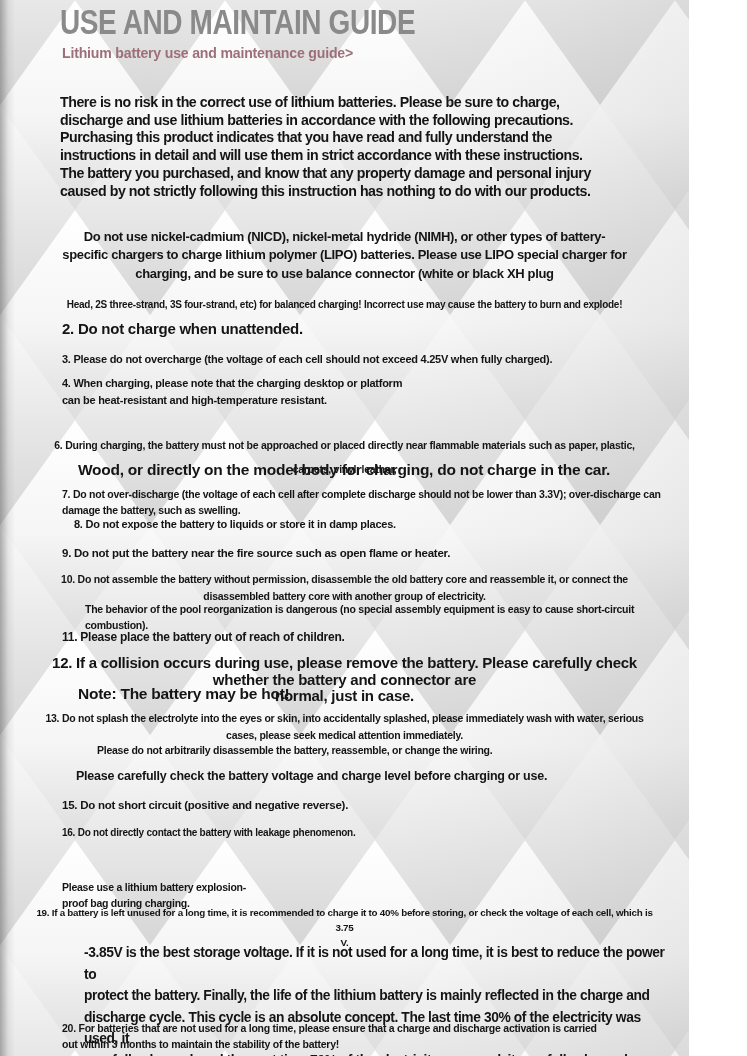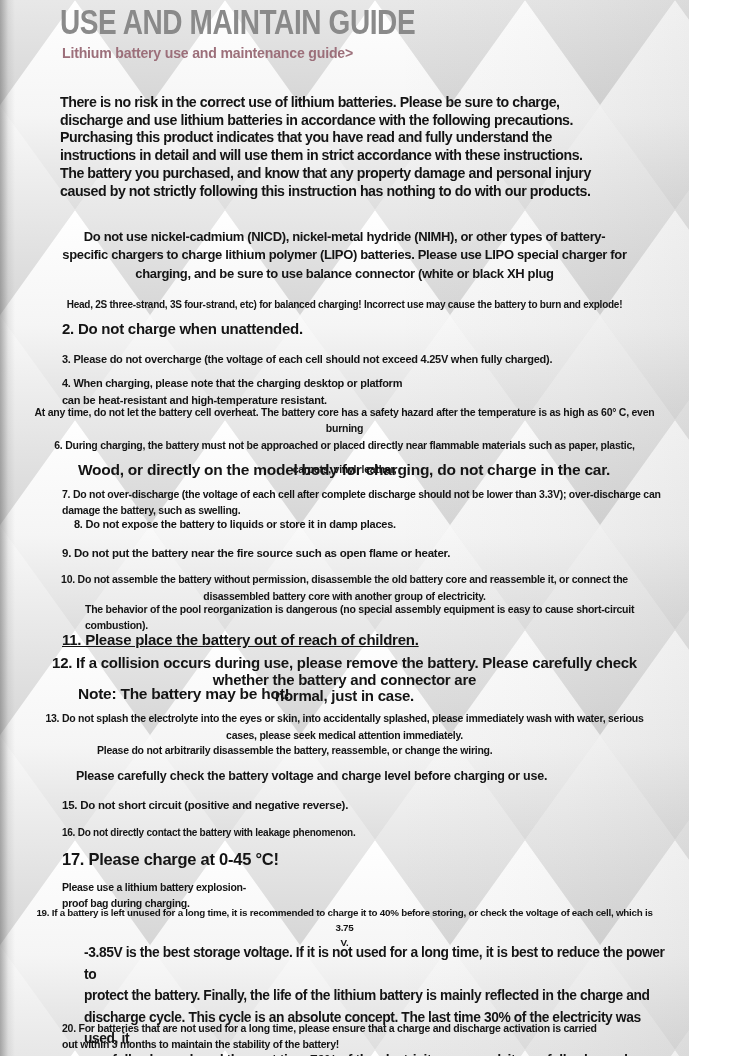--- a/index.html
+++ b/index.html
@@ -40,21 +40,21 @@
   .b-i3     { left:62px;  top:352px; font-size:11px; }
   .b-i4     { left:62px;  top:375px; width:420px; font-size:11px;  line-height:16.5px; }
   .b-heat   { top:404px;  font-size:10.5px; line-height:16px; }
   .b-i6     { top:433px;  font-size:10.5px; line-height:24px; }
   .b-wood   { left:78px;  top:460px; font-size:15.5px; }
   .b-i7     { left:62px;  top:487px; width:608px; font-size:10.5px; line-height:15.5px; }
   .b-h8     { left:74px;  top:517px; font-size:11px; }
   .b-i9     { left:62px;  top:546px; font-size:11.5px; }
   .b-i10    { top:571px;  font-size:10.5px; line-height:16.5px; }
   .b-pool   { left:85px;  top:601px; width:565px; font-size:10.5px; line-height:16px; }
-  .b-i11    { left:62px;  top:630px; font-size:15px;text-decoration:underline; }
+  .b-i11    { left:62px;  top:630px; font-size:12px; }
   .b-i12    { top:655px;  font-size:15px; line-height:16.5px; }
   .b-note   { left:78px;  top:684px; font-size:15.5px; }
   .b-i13    { top:710px;  font-size:10.5px; line-height:16.5px; }
   .b-dis    { left:85px;  top:744px; font-size:10.5px;padding-left:12px; }
   .b-chk    { left:62px;  top:768px; font-size:12.5px;padding-left:14px; }
   .b-i15    { left:62px;  top:798px; font-size:11.5px; }
   .b-i16    { left:62px;  top:827px; font-size:10px; }
   .b-h17    { left:62px;  top:849px; font-size:16.5px; }
   .b-bag    { left:62px;  top:879px; width:260px; font-size:10.5px; line-height:16px; }
   .b-i19    { left:28px;  right:28px; top:905px; text-align:center; font-size:9.8px; line-height:15px; }
@@ -101,22 +101,20 @@
 The battery you purchased, and know that any property damage and personal injury
 caused by not strictly following this instruction has nothing to do with our products.</div>
   <div class="blk ctr b-chgr">Do not use nickel-cadmium (NICD), nickel-metal hydride (NIMH), or other types of battery-
 specific chargers to charge lithium polymer (LIPO) batteries. Please use LIPO special charger for
 charging, and be sure to use balance connector (white or black XH plug</div>
   <div class="blk ctr b-plug">Head, 2S three-strand, 3S four-strand, etc) for balanced charging! Incorrect use may cause the battery to burn and explode!</div>
   <div class="blk b-h2">2. Do not charge when unattended.</div>
   <div class="blk b-i3">3. Please do not overcharge (the voltage of each cell should not exceed 4.25V when fully charged).</div>
   <div class="blk b-i4">4. When charging, please note that the charging desktop or platform
 can be heat-resistant and high-temperature resistant.</div>
-  <div class="blk ctr b-heat">At any time, do not let the battery cell overheat. The battery core has a safety hazard after the temperature is as high as 60° C, even
-burning</div>
   <div class="blk ctr b-i6">6. During charging, the battery must not be approached or placed directly near flammable materials such as paper, plastic,
 carpets, vinyl, leather,</div>
   <div class="blk b-wood">Wood, or directly on the model body for charging, do not charge in the car.</div>
   <div class="blk b-i7">7. Do not over-discharge (the voltage of each cell after complete discharge should not be lower than 3.3V); over-discharge can
 damage the battery, such as swelling.</div>
   <div class="blk b-h8">8. Do not expose the battery to liquids or store it in damp places.</div>
   <div class="blk b-i9">9. Do not put the battery near the fire source such as open flame or heater.</div>
   <div class="blk ctr b-i10">10. Do not assemble the battery without permission, disassemble the old battery core and reassemble it, or connect the
 disassembled battery core with another group of electricity.</div>
   <div class="blk b-pool">The behavior of the pool reorganization is dangerous (no special assembly equipment is easy to cause short-circuit
@@ -124,21 +122,20 @@
   <div class="blk b-i11">11. Please place the battery out of reach of children.</div>
   <div class="blk ctr b-i12">12. If a collision occurs during use, please remove the battery. Please carefully check whether the battery and connector are
 normal, just in case.</div>
   <div class="blk b-note">Note: The battery may be hot!</div>
   <div class="blk ctr b-i13">13. Do not splash the electrolyte into the eyes or skin, into accidentally splashed, please immediately wash with water, serious
 cases, please seek medical attention immediately.</div>
   <div class="blk b-dis">Please do not arbitrarily disassemble the battery, reassemble, or change the wiring.</div>
   <div class="blk b-chk">Please carefully check the battery voltage and charge level before charging or use.</div>
   <div class="blk b-i15">15. Do not short circuit (positive and negative reverse).</div>
   <div class="blk b-i16">16. Do not directly contact the battery with leakage phenomenon.</div>
-  <div class="blk b-h17">17. Please charge at 0-45 °C!</div>
   <div class="blk b-bag">Please use a lithium battery explosion-
 proof bag during charging.</div>
   <div class="blk b-i19">19. If a battery is left unused for a long time, it is recommended to charge it to 40% before storing, or check the voltage of each cell, which is 3.75
 V.</div>
   <div class="blk b-stor">-3.85V is the best storage voltage. If it is not used for a long time, it is best to reduce the power to
 protect the battery. Finally, the life of the lithium battery is mainly reflected in the charge and
 discharge cycle. This cycle is an absolute concept. The last time 30% of the electricity was used, it
 was fully charged, and the next time 70% of the electricity was used, it was fully charged.</div>
   <div class="blk b-i20">20. For batteries that are not used for a long time, please ensure that a charge and discharge activation is carried
 out within 3 months to maintain the stability of the battery!</div>

